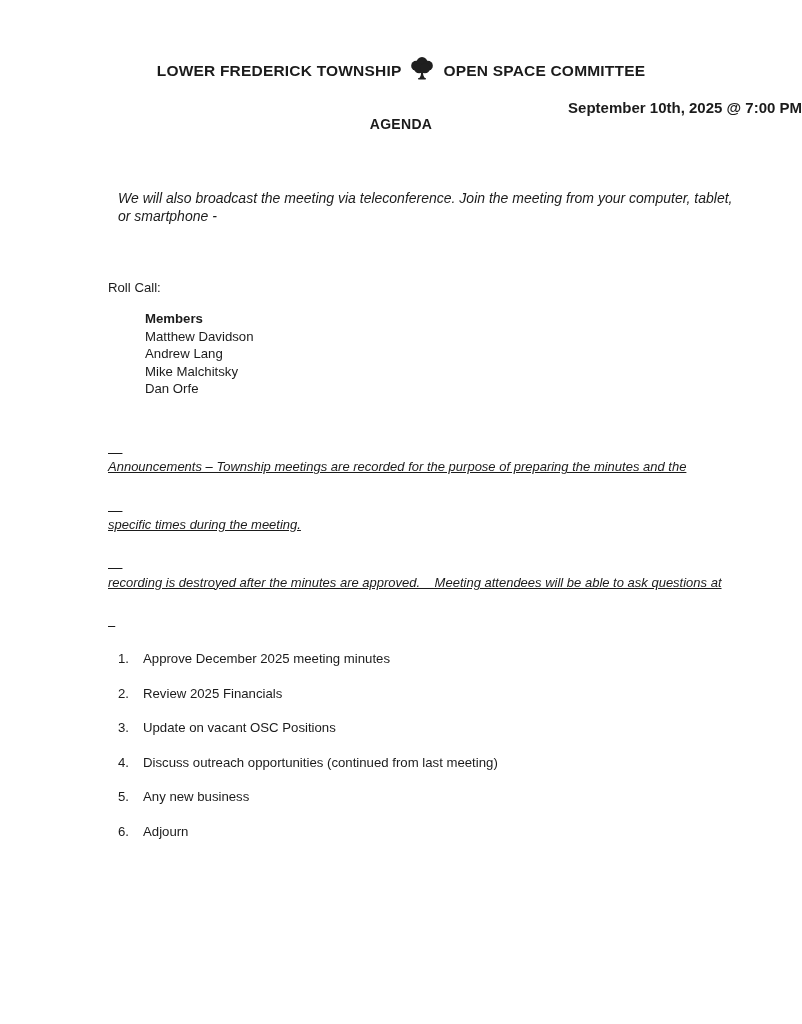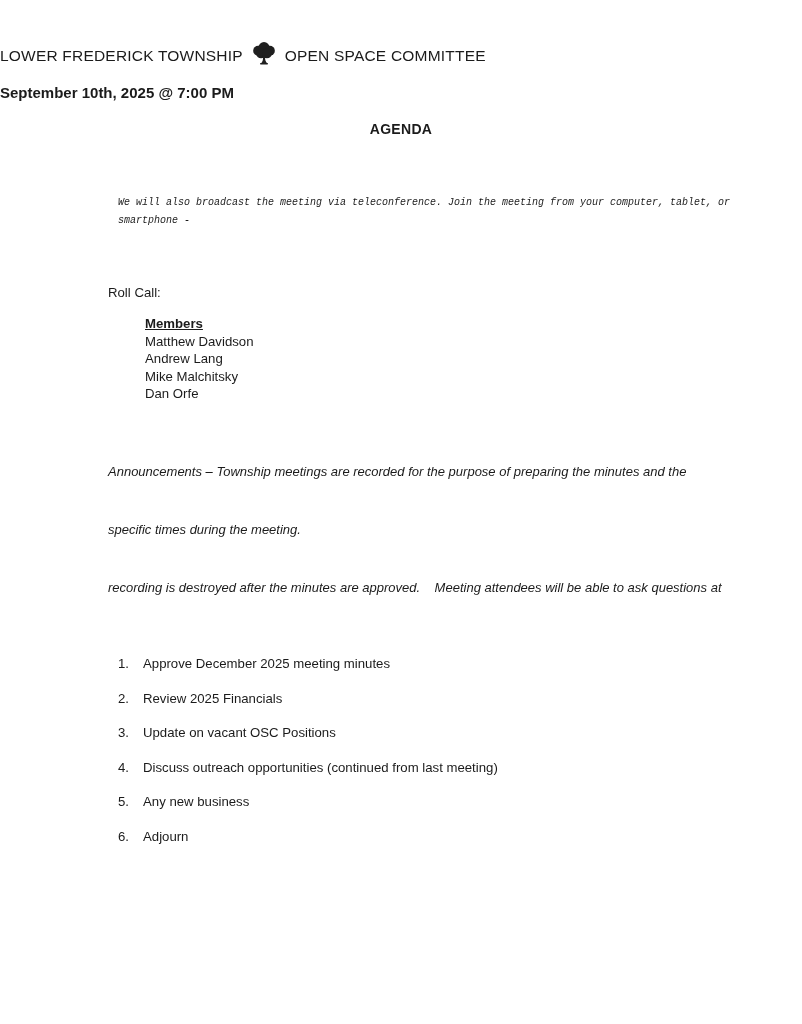--- a/index.html
+++ b/index.html
@@ -6,78 +6,77 @@
   body {
     width: 802px; height: 1024px;
     background: #ffffff;
     font-family: "Liberation Sans", sans-serif;
     color: #1b1b1b;
     -webkit-font-smoothing: antialiased;
   }
   .doc { position: relative; width: 802px; height: 1024px; background: #fff; overflow: hidden; }
 
   .doc-title {
-    padding-top: 40px;
-    font-weight: normal;
+    padding-top: 55px;
+    text-align: center;
+    font-weight: bold;
     font-size: 15.5px;
     letter-spacing: 0.2px;
   }
   .doc-title .tree {
     display: inline-block;
     vertical-align: -7px;
     margin: 0 7px;
     line-height: 0;
   }
 
   .datetime {
-    text-align: left;
+    text-align: right;
     font-weight: bold;
     font-size: 15px;
     margin-top: 16px;
   }
 
   .agenda-heading {
     text-align: center;
     font-weight: bold;
     font-size: 14px;
-    margin-top: 20px;
     letter-spacing: 0.3px;
   }
 
   .broadcast {
     margin: 21px 58px 0 118px;
     font-style: italic;
-    font-size: 10px;
+    font-size: 14px;
     line-height: 18px;
     white-space: pre-wrap;
-    font-family: Liberation Mono, monospace;
   }
 
   .rollcall {
     margin: 19px 0 0 108px;
     font-weight: normal;
     font-size: 13.2px;
   }
 
   .members {
     margin: 15px 0 0 145px;
     font-size: 13.2px;
     line-height: 17.6px;
   }
   .members .members-h {
     font-weight: bold;
-    text-decoration: underline;
   }
 
   .announce {
     margin: 21px 62px 0 108px;
     font-style: italic;
     font-size: 13px;
     line-height: 19.2px;
     white-space: pre-wrap;
+    text-decoration: underline;
   }
 
   .items {
     margin: 22px 0 0 118px;
     font-size: 13.2px;
   }
   .item {
     display: flex;
     align-items: flex-start;
     margin-bottom: 20.5px;

